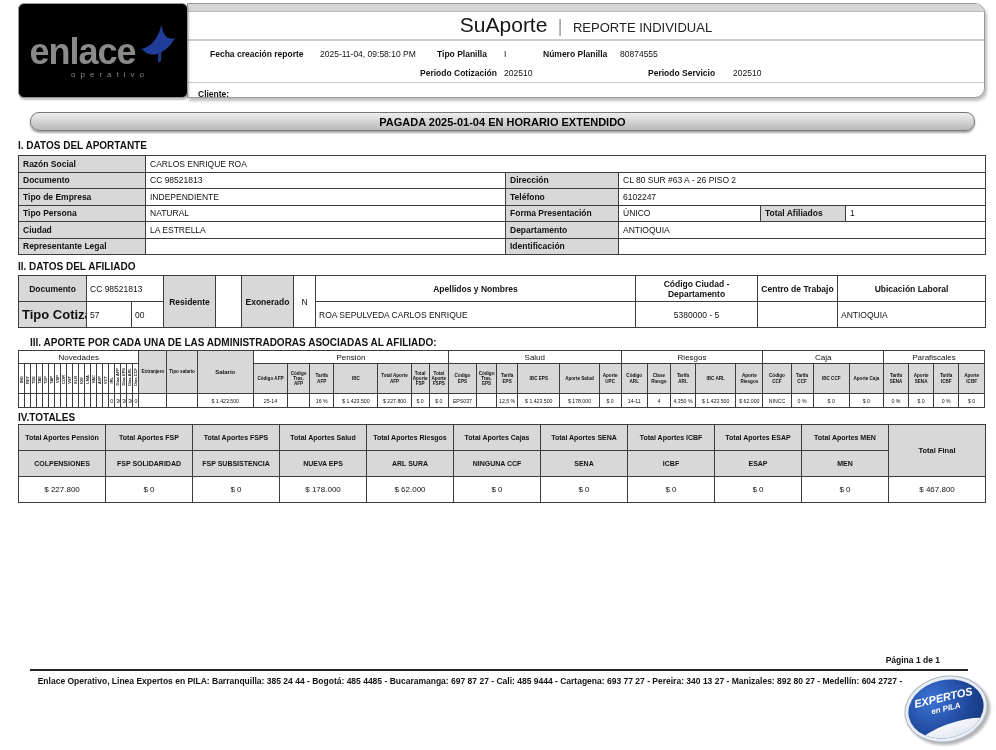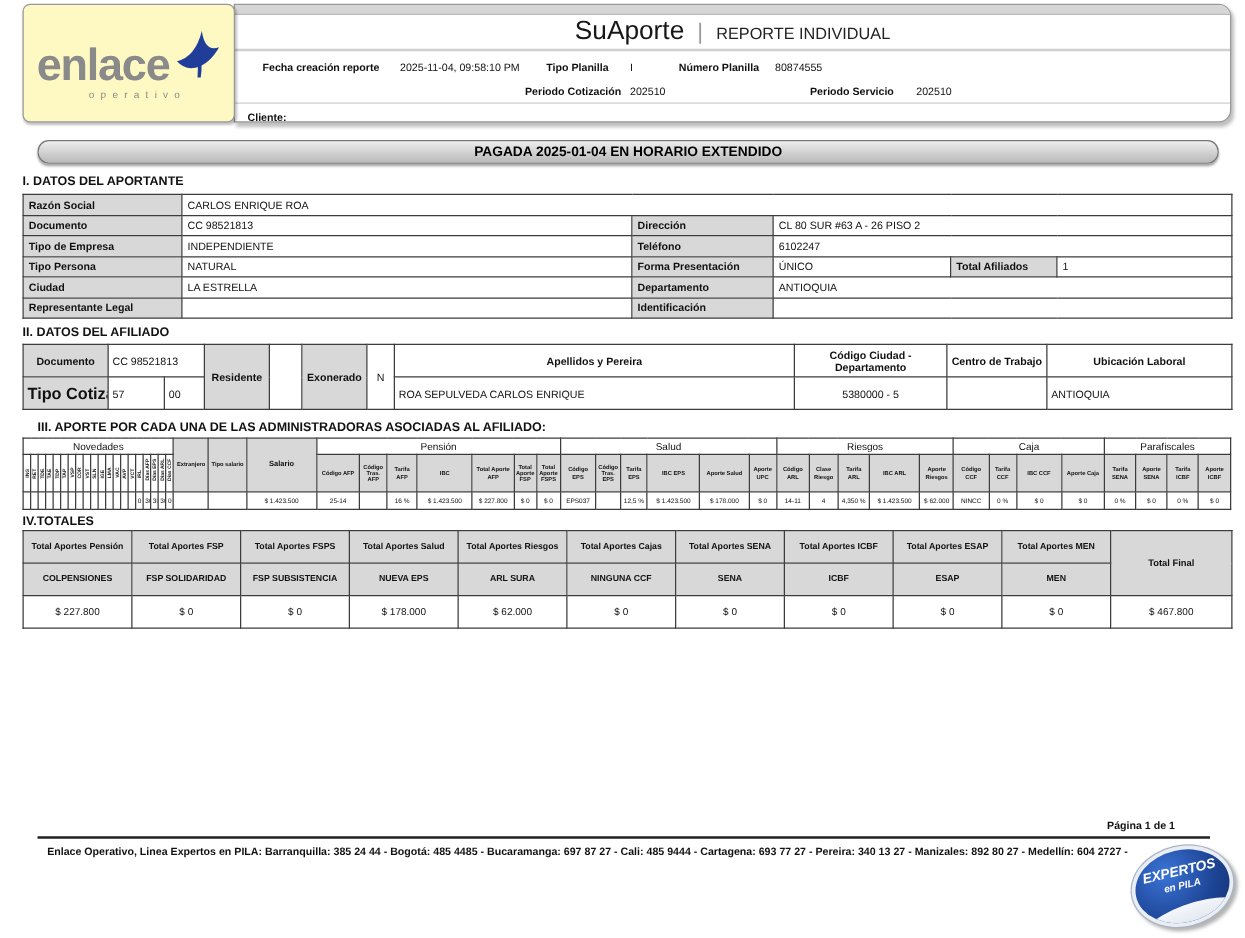--- a/index.html
+++ b/index.html
@@ -1,21 +1,21 @@
 <!DOCTYPE html>
 <html><head>
 <meta charset="utf-8">
 <style>
   * { margin:0; padding:0; box-sizing:border-box; }
   html,body { background:#fff; }
   body { font-family:"Liberation Sans", sans-serif; color:#111; }
   .page { position:relative; width:996px; height:750px; background:#fff; overflow:hidden; }
 
   
-  .logo-box{ position:absolute; left:18px; top:3px; width:170px; height:95px; background:#fef9c3;
+  .logo-box{ position:absolute; left:18px; top:3px; width:170px; height:95px; background:#000000;
     border:1px solid #999; border-radius:6px; z-index:3; display:flex; flex-direction:column;
     align-items:center; justify-content:center; box-shadow:1px 2px 2px rgba(0,0,0,.25);}
   .brand-row{ display:flex; align-items:flex-end; }
   .brand-txt{ font-size:36px; font-weight:bold; color:#8a8a8a; letter-spacing:-1px; line-height:.9; }
   .brand-sub{ font-size:8px; letter-spacing:5px; color:#8a8a8a; margin-top:2px; margin-left:14px; }
   .hdr-panel{ position:absolute; left:187px; top:3px; width:798px; height:95px; background:#fff;
     border:1px solid #999; border-radius:0 10px 10px 0; box-shadow:2px 3px 3px rgba(0,0,0,.25); overflow:hidden; }
   .hdr-topbar{ height:8px; background:#d6d6d6; border-bottom:1px solid #bbb; }
   .hdr-title{ text-align:center; padding:1px 0 2px; border-bottom:2px solid #cfcfcf; }
   .t-main{ font-size:21px; color:#161616; }
@@ -189,21 +189,21 @@
         <col style="width:148px">
       </colgroup>
     <tbody>
         <tr>
       <td class="g c">Documento</td>
       <td colspan="2">CC 98521813</td>
       <td class="g c" rowspan="2">Residente</td>
       <td rowspan="2"></td>
       <td class="g c" rowspan="2">Exonerado</td>
       <td rowspan="2" class="c">N</td>
-      <td class="b c">Apellidos y Pereira</td>
+      <td class="b c">Apellidos y Nombres</td>
       <td class="b c" style="white-space:normal;">Código Ciudad - Departamento</td>
       <td class="b c" style="white-space:normal;">Centro de Trabajo</td>
       <td class="b c">Ubicación Laboral</td>
     </tr>
     <tr>
       <td class="g" style="font-size:13px;">Tipo Cotizante</td>
       <td>57</td>
       <td>00</td>
       <td>ROA SEPULVEDA CARLOS ENRIQUE</td>
       <td class="c">5380000 - 5</td>

